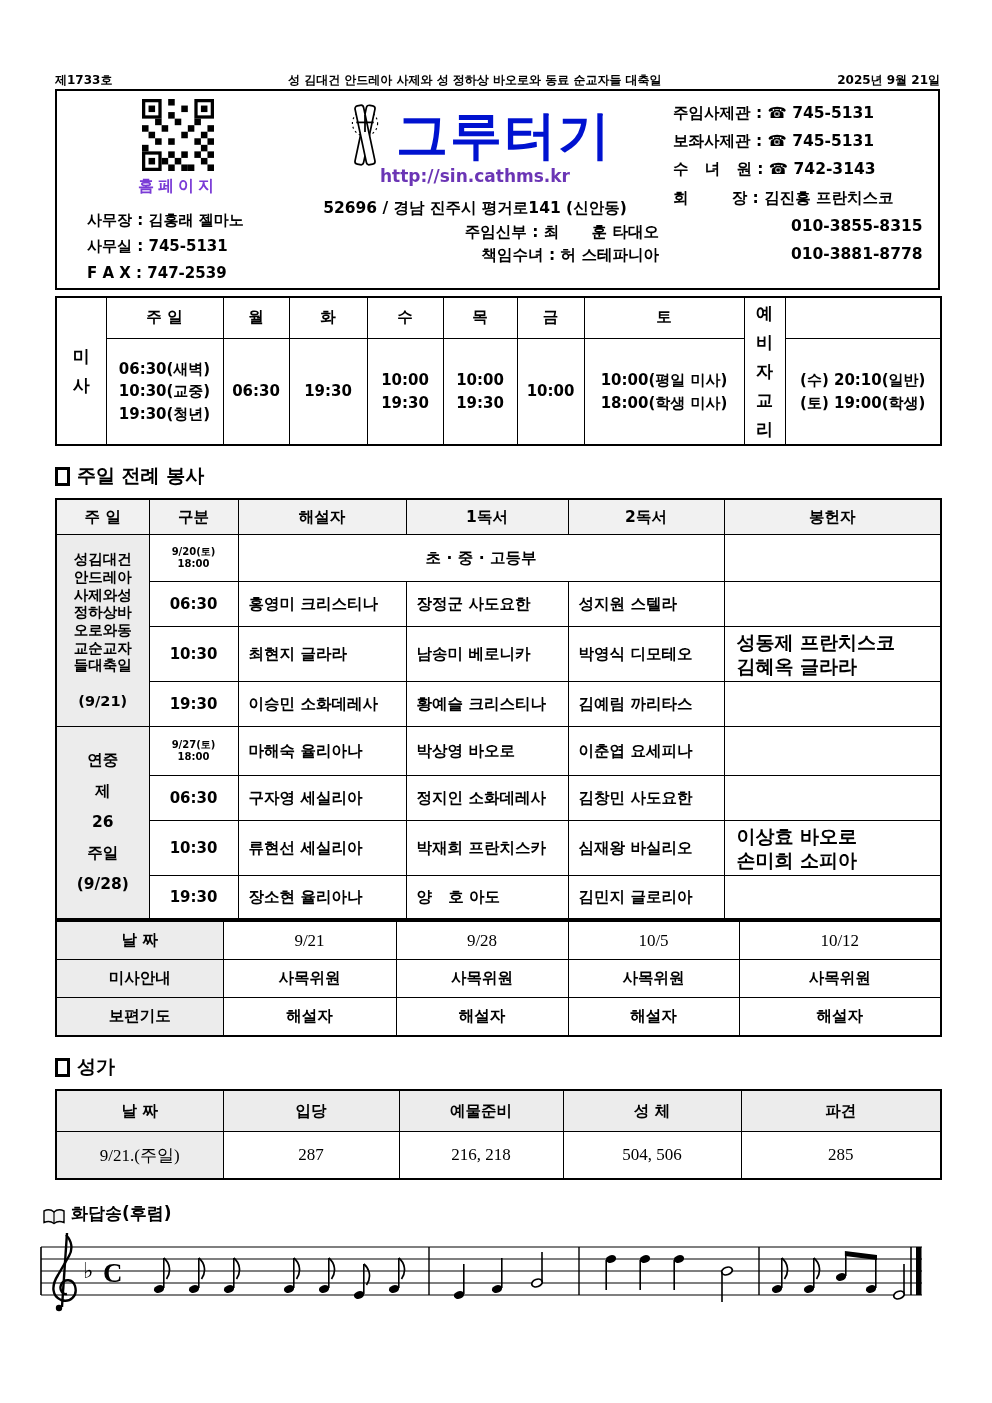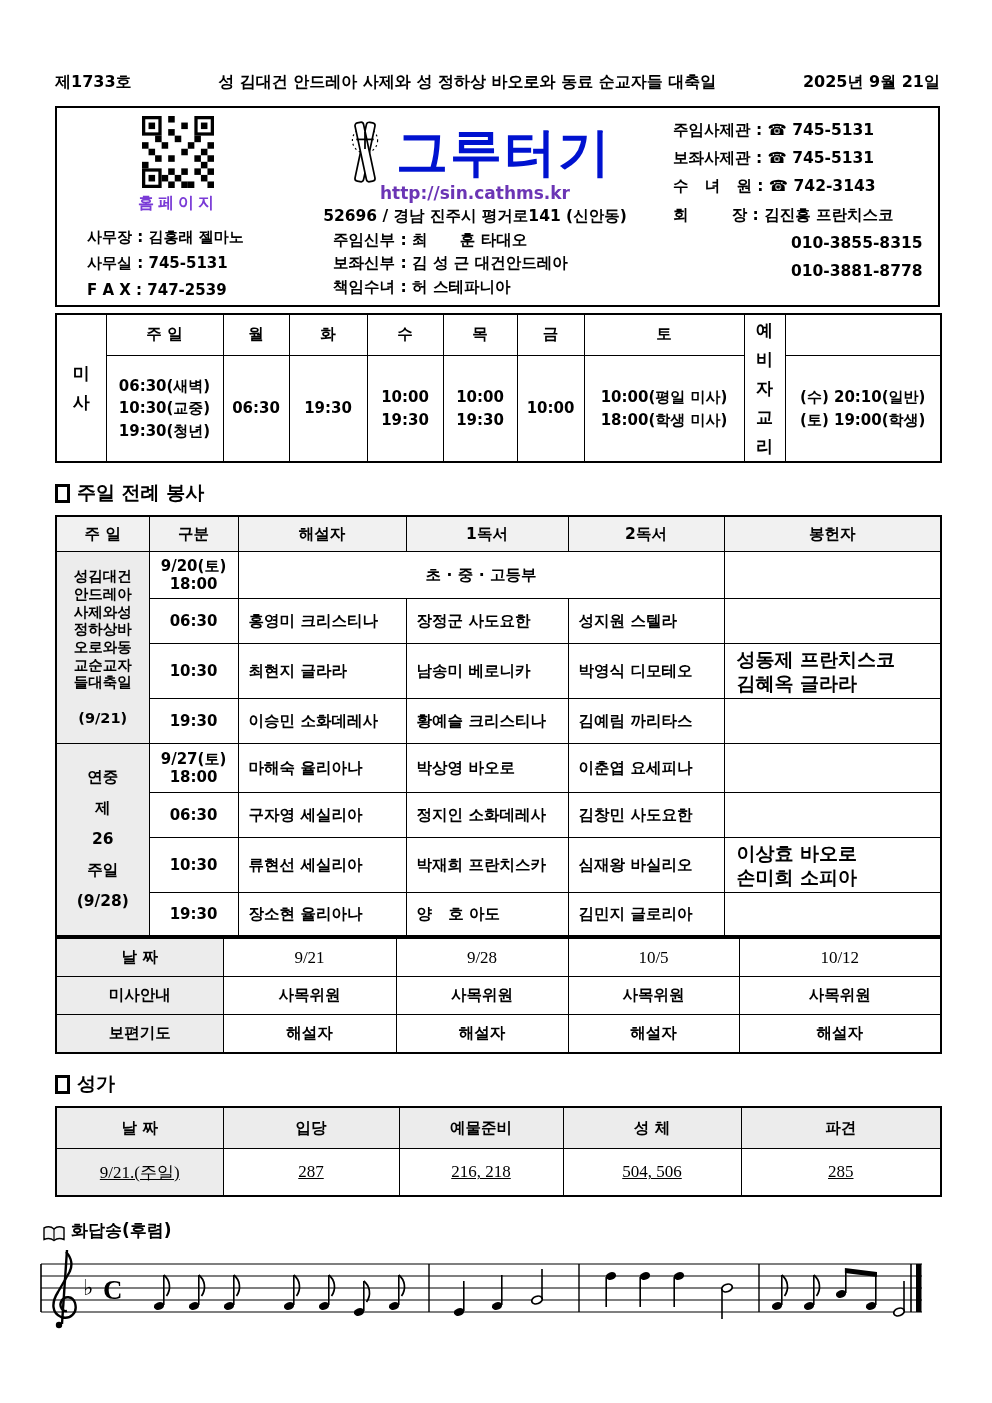--- a/index.html
+++ b/index.html
@@ -3,35 +3,35 @@
 <meta charset="utf-8">
 <style>
   html,body{margin:0;padding:0;background:#fff;}
   body{width:992px;height:1403px;overflow:hidden;color:#000;
        font-family:"DejaVu Sans","Liberation Sans",sans-serif;}
   .page{padding:72px 52px 0 55px;}
   .pre{white-space:pre-line;}
 
   
   .masthead{display:flex;justify-content:space-between;align-items:baseline;
-            font-weight:bold;font-size:16px;margin-bottom:13px;}
+            font-weight:bold;font-size:12px;}
   .masthead .mh-title{flex:1;text-align:center;padding:0 10px;}
 
   
   .header-box{border:2px solid #000;display:flex;height:201px;box-sizing:border-box;
               padding:8px 6px 4px 8px;}
   .hb-left{width:226px;text-align:center;}
   .qr-label{color:#7a3bd6;font-weight:bold;font-size:16px;letter-spacing:4px;margin:1px 0 10px;}
   .office{font-weight:bold;font-size:15px;text-align:left;padding-left:22px;line-height:1.75;}
   .hb-center{width:368px;text-align:center;}
   .brand-row{display:flex;align-items:flex-start;justify-content:center;gap:4px;margin-top:5px;}
   .brand-name{color:#0012d0;font-weight:bold;font-size:52px;line-height:62px;letter-spacing:2px;}
   .brand-url{color:#6b35b5;font-weight:bold;font-size:17px;margin-top:0px;}
-  .addr{font-weight:bold;font-size:15.5px;margin-top:3px;}
-  .clergy{font-weight:bold;font-size:15.5px;text-align:left;padding-left:42px;line-height:1.5;margin-top:2px;}
+  .addr{font-weight:bold;font-size:15.5px;margin-top:12px;}
+  .clergy{font-weight:bold;font-size:15.5px;text-align:right;padding-left:42px;line-height:1.5;margin-top:2px;}
   .hb-right{flex:1;font-weight:bold;font-size:15.5px;line-height:1.82;padding-left:14px;}
   .hb-right .indent{padding-left:118px;}
 
   
   table{border-collapse:collapse;table-layout:fixed;width:885px;}
   td{border:1.6px solid #000;text-align:center;vertical-align:middle;
      font-size:15.5px;font-weight:bold;padding:1px 2px;overflow:hidden;}
   .outer{border:2.4px solid #000;}
   .gray{background:#ececec;}
   .num{font-family:"Liberation Serif","DejaVu Serif",serif;font-size:17px;font-weight:normal;}
@@ -44,30 +44,30 @@
 
   
   .section-title{font-weight:bold;font-size:19px;margin:17px 0 9px 0;display:flex;align-items:center;}
   .sq{display:inline-block;width:9px;height:13px;border:3.2px solid #000;margin-right:7px;}
 
   
   .lit .h td{height:32px;background:#f1f1f1;}
   .lit .glab{background:#ececec;font-size:14.5px;line-height:1.22;}
   .lit .g2{line-height:2.0;font-size:15.5px;}
   .lit .tm{font-size:15px;}
-  .lit .tm2{font-size:15px;line-height:1.25;}
+  .lit .tm2{font-size:10px;line-height:1.25;}
   .lit .nm{text-align:left;padding-left:10px;}
   .lit .off{text-align:left;padding-left:12px;font-size:19px;line-height:1.3;}
   .lit .h44 td{height:44px;} .lit .h42 td{height:42px;}
   .lit .h52 td{height:52px;} .lit .h46 td{height:46px;} .lit .h40 td{height:40px;}
 
   
   .intent td{height:35px;}
   .hymn .h td{height:38px;background:#ececec;}
-  .hymn .d td{height:44px;text-decoration:underline;}
+  .hymn .d td{height:44px;}
 
   
   .resp-head{display:flex;align-items:flex-end;gap:6px;font-weight:bold;font-size:17px;margin:22px 0 4px -12px;}
   .music{position:relative;margin-left:-16px;margin-top:4px;}
 </style>
 </head>
 <body>
 
 <div class="page">
 
@@ -142,21 +142,20 @@
             <line x1="27" y1="11" x2="27" y2="29"></line>
             <line x1="18" y1="19" x2="36" y2="19"></line>
           </g>
         </svg>
         <span class="brand-name">그루터기</span>
       </div>
       <div class="brand-url">http://sin.cathms.kr</div>
       <div class="addr">52696 / 경남  진주시 평거로141 (신안동)</div>
       <div class="clergy">
         <div>주임신부 :  최&nbsp;&nbsp;&nbsp;&nbsp;&nbsp;&nbsp;훈 타대오</div>
-        <div>보좌신부 :  김 성 근  대건안드레아</div>
         <div>책임수녀 :  허 스테파니아</div>
       </div>
     </div>
 
     <div class="hb-right">
       <div>주임사제관 : ☎ 745-5131</div>
       <div>보좌사제관 : ☎ 745-5131</div>
       <div>수&nbsp;&nbsp;&nbsp;녀&nbsp;&nbsp;&nbsp;원 : ☎ 742-3143</div>
       <div>회&nbsp;&nbsp;&nbsp;&nbsp;&nbsp;&nbsp;&nbsp;&nbsp;장 : 김진흥 프란치스코</div>
       <div class="indent">010-3855-8315</div>

